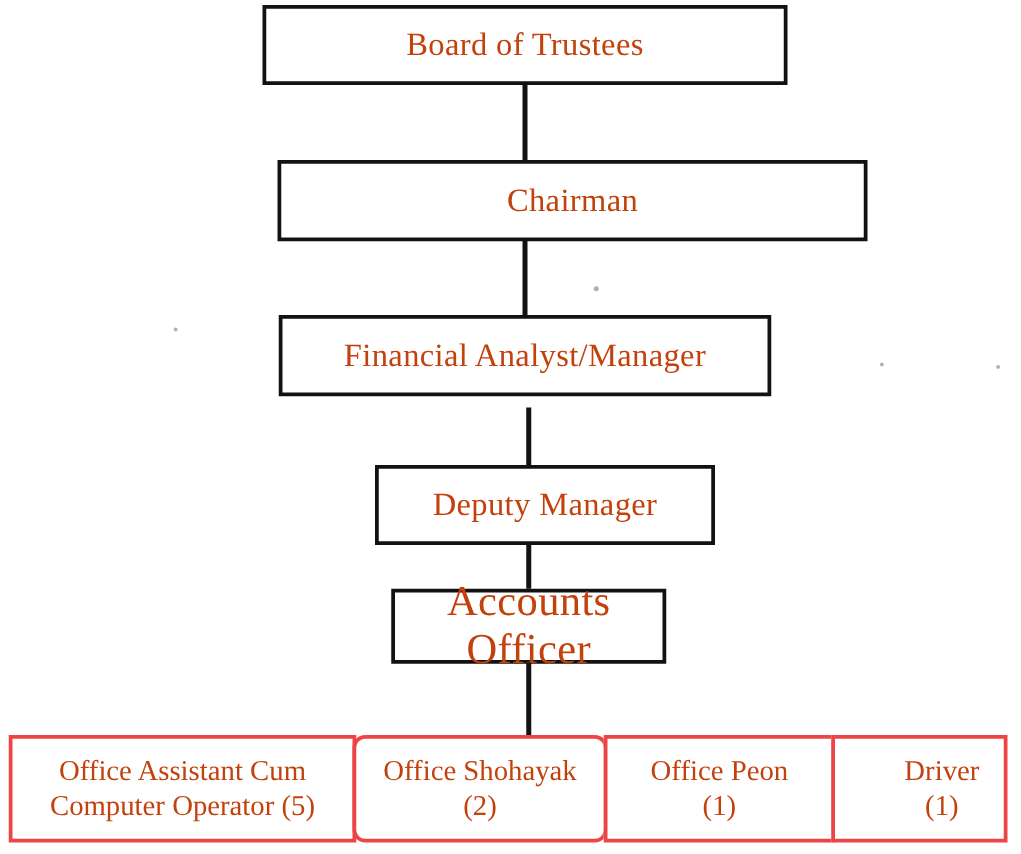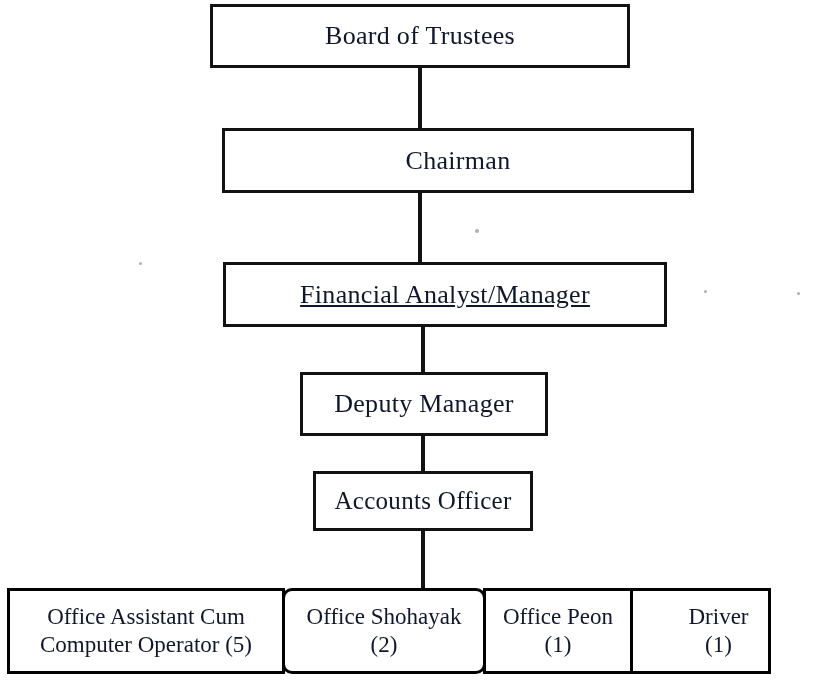--- a/index.html
+++ b/index.html
@@ -6,21 +6,21 @@
     margin: 0;
     padding: 0;
     background: #ffffff;
   }
   #canvas {
     position: relative;
     width: 817px;
     height: 683px;
     background: #ffffff;
     font-family: "Liberation Serif", "DejaVu Serif", serif;
-    color: #0f172a;
+    color: #c2410c;
     overflow: hidden;
   }
   .node {
     position: absolute;
     border: 3px solid #121212;
     background: #ffffff;
     display: flex;
     align-items: center;
     justify-content: center;
     text-align: center;
@@ -29,54 +29,54 @@
     box-sizing: border-box;
   }
   .connector {
     position: absolute;
     width: 4px;
     background: #121212;
   }
   
   #node-board     { left: 210px; top: 4px;   width: 420px; height: 64px; }
   #node-chairman  { left: 222px; top: 128px; width: 472px; height: 65px; }
-  #node-analyst   { left: 223px; top: 262px; width: 444px; height: 65px; text-decoration: underline; }
-  #node-deputy    { left: 300px; top: 372px; width: 248px; height: 64px; }
-  #node-accounts  { left: 313px; top: 471px; width: 220px; height: 60px; font-size: 25px; }
+  #node-analyst   { left: 223px; top: 252px; width: 394px; height: 65px; }
+  #node-deputy    { left: 300px; top: 372px; width: 272px; height: 64px; }
+  #node-accounts  { left: 313px; top: 471px; width: 220px; height: 60px; font-size: 34px; }
   
   #conn-1 { left: 418px; top: 67px;  height: 62px; }
   #conn-2 { left: 418px; top: 192px; height: 71px; }
   #conn-3 { left: 421px; top: 326px; height: 47px; }
   #conn-4 { left: 421px; top: 435px; height: 37px; }
   #conn-5 { left: 421px; top: 530px; height: 60px; }
   
   .staff-row {
     position: absolute;
     left: 7px;
     top: 588px;
     height: 86px;
     display: flex;
     box-sizing: border-box;
   }
   .staff-cell {
-    border: 3px solid #000000;
+    border: 3px solid #ef4444;
     background: #ffffff;
     display: flex;
     flex-direction: column;
     align-items: center;
     justify-content: center;
     text-align: center;
     font-size: 23px;
     line-height: 1.22;
     box-sizing: border-box;
   }
   .staff-cell + .staff-cell { margin-left: -3px; }
   #staff-0 { width: 278px; }
   #staff-1 { width: 204px; border-radius: 10px; }
-  #staff-2 { width: 150px; }
+  #staff-2 { width: 185px; }
   #staff-3 { width: 141px; padding-left: 36px; }
   
   .speck {
     position: absolute;
     width: 4px;
     height: 4px;
     border-radius: 50%;
     background: #7a7a7a;
     opacity: 0.6;
   }

